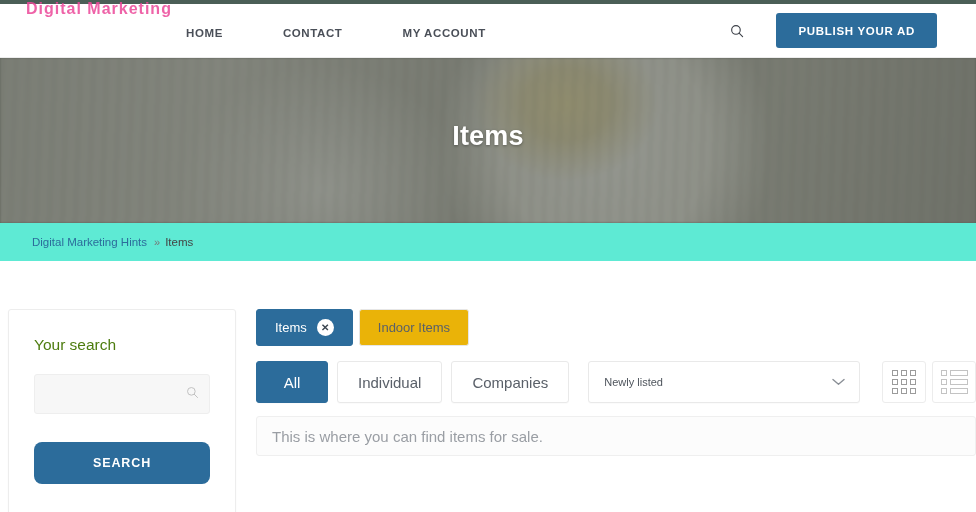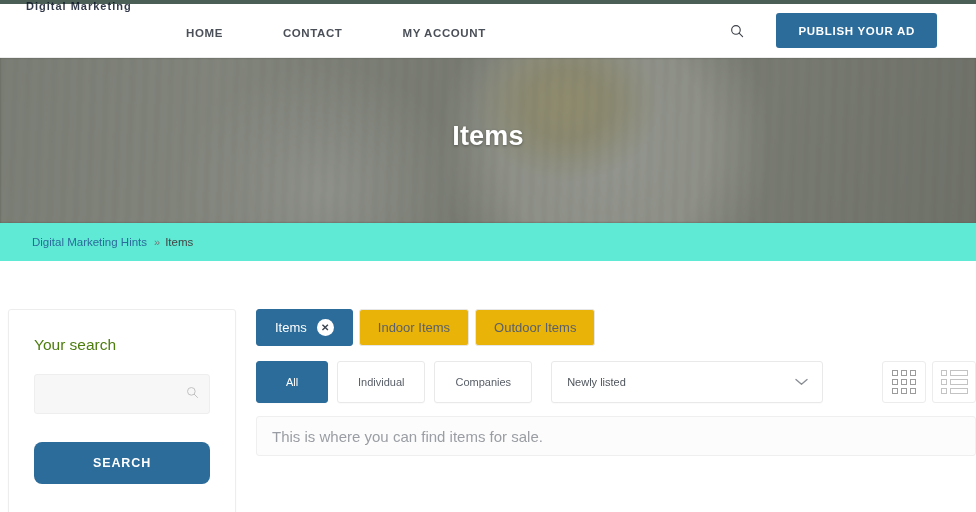--- a/index.html
+++ b/index.html
@@ -24,24 +24,24 @@
     height: 54px;
     background: #ffffff;
     border-bottom: 1px solid #ececec;
     display: flex;
     align-items: center;
   }
   .brand-logo {
     position: absolute;
     left: 26px;
     top: -4px;
-    font-size: 11px;
+    font-size: 16px;
     letter-spacing: 1px;
     font-weight: 700;
-    color: #0f172a;
+    color: #ec4899;
     white-space: nowrap;
     opacity: .85;
   }
   .main-nav {
     display: flex;
     align-items: center;
     gap: 32px;
     margin-left: 158px;
     margin-top: 4px;
   }
@@ -264,21 +264,21 @@
   .seg {
     height: 42px;
     min-width: 72px;
     padding: 0 20px;
     display: flex;
     align-items: center;
     justify-content: center;
     background: #ffffff;
     border: 1px solid #e9e9e9;
     border-radius: 3px;
-    font-size: 11px;
+    font-size: 15px;
     color: #5a6069;
     cursor: pointer;
     white-space: nowrap;
     box-shadow: 0 1px 1px rgba(0,0,0,.02);
   }
   .seg.active {
     background: #2c6c9b;
     border-color: #2c6c9b;
     color: #ffffff;
   }
@@ -422,23 +422,20 @@
 
   <main class="main-col">
 
     <div class="tab-row">
       <div class="tab active">
         <span>Items</span>
         <span class="tab-close">✕</span>
       </div>
       <div class="tab">
         <span>Indoor Items</span>
-      </div>
-      <div class="tab">
-        <span>Outdoor Items</span>
       </div>
     </div>
 
     <div class="filter-row">
       <div class="seg active">All</div>
       <div class="seg">Individual</div>
       <div class="seg">Companies</div>
 
       <div class="sort-select">
         <span>Newly listed</span>

